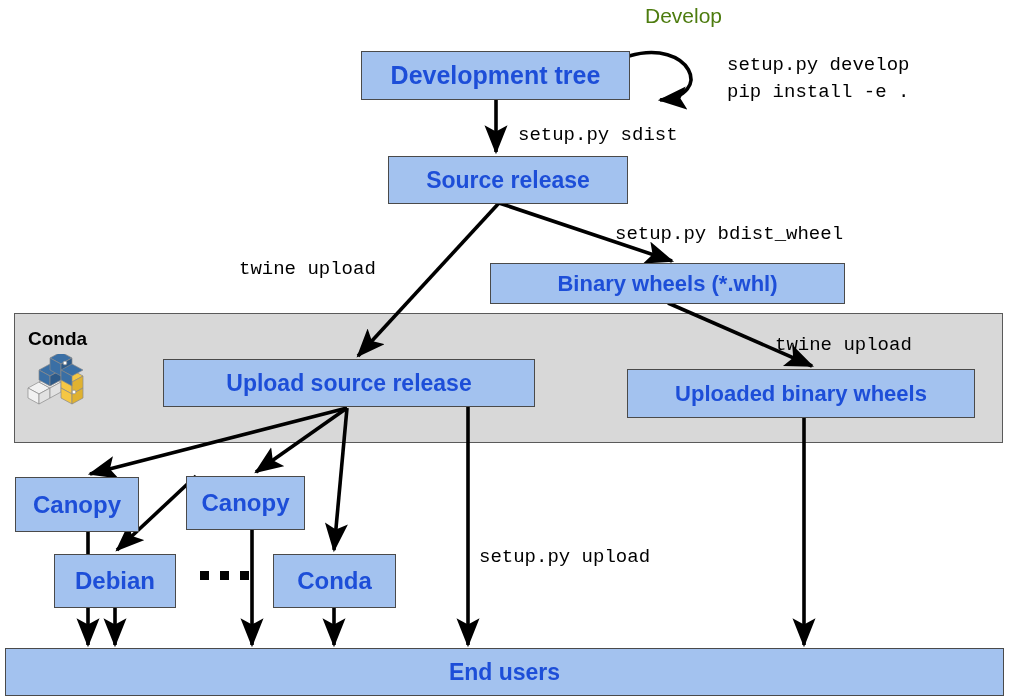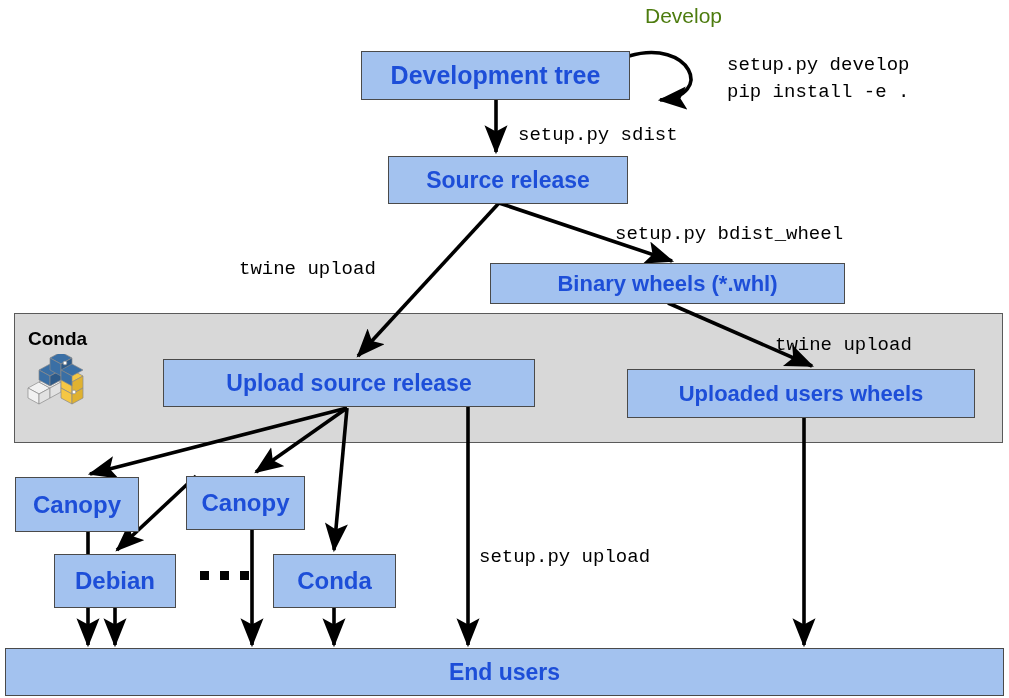--- a/index.html
+++ b/index.html
@@ -167,21 +167,21 @@
   </svg>
 
   <div class="node" style="left:361px; top:51px; width:269px; height:49px; font-size:25px;">Development  tree</div>
 
   <div class="node" style="left:388px; top:156px; width:240px; height:48px; font-size:23px;">Source release</div>
 
   <div class="node" style="left:490px; top:263px; width:355px; height:41px; font-size:22px;">Binary wheels (*.whl)</div>
 
   <div class="node" style="left:163px; top:359px; width:372px; height:48px; font-size:23px;">Upload source release</div>
 
-  <div class="node" style="left:627px; top:369px; width:348px; height:49px; font-size:22px;">Uploaded users wheels</div>
+  <div class="node" style="left:627px; top:369px; width:348px; height:49px; font-size:22px;">Uploaded binary wheels</div>
 
   <div class="node" style="left:15px; top:477px; width:124px; height:55px; font-size:24px;">Canopy</div>
 
   <div class="node" style="left:186px; top:476px; width:119px; height:54px; font-size:24px;">Canopy</div>
 
   <div class="node" style="left:54px; top:554px; width:122px; height:54px; font-size:24px;text-align:center;">Debian</div>
 
   <div class="node" style="left:273px; top:554px; width:123px; height:54px; font-size:24px;">Conda</div>
 
   <div class="node" style="left:5px; top:648px; width:999px; height:48px; font-size:23px;">End users</div>

